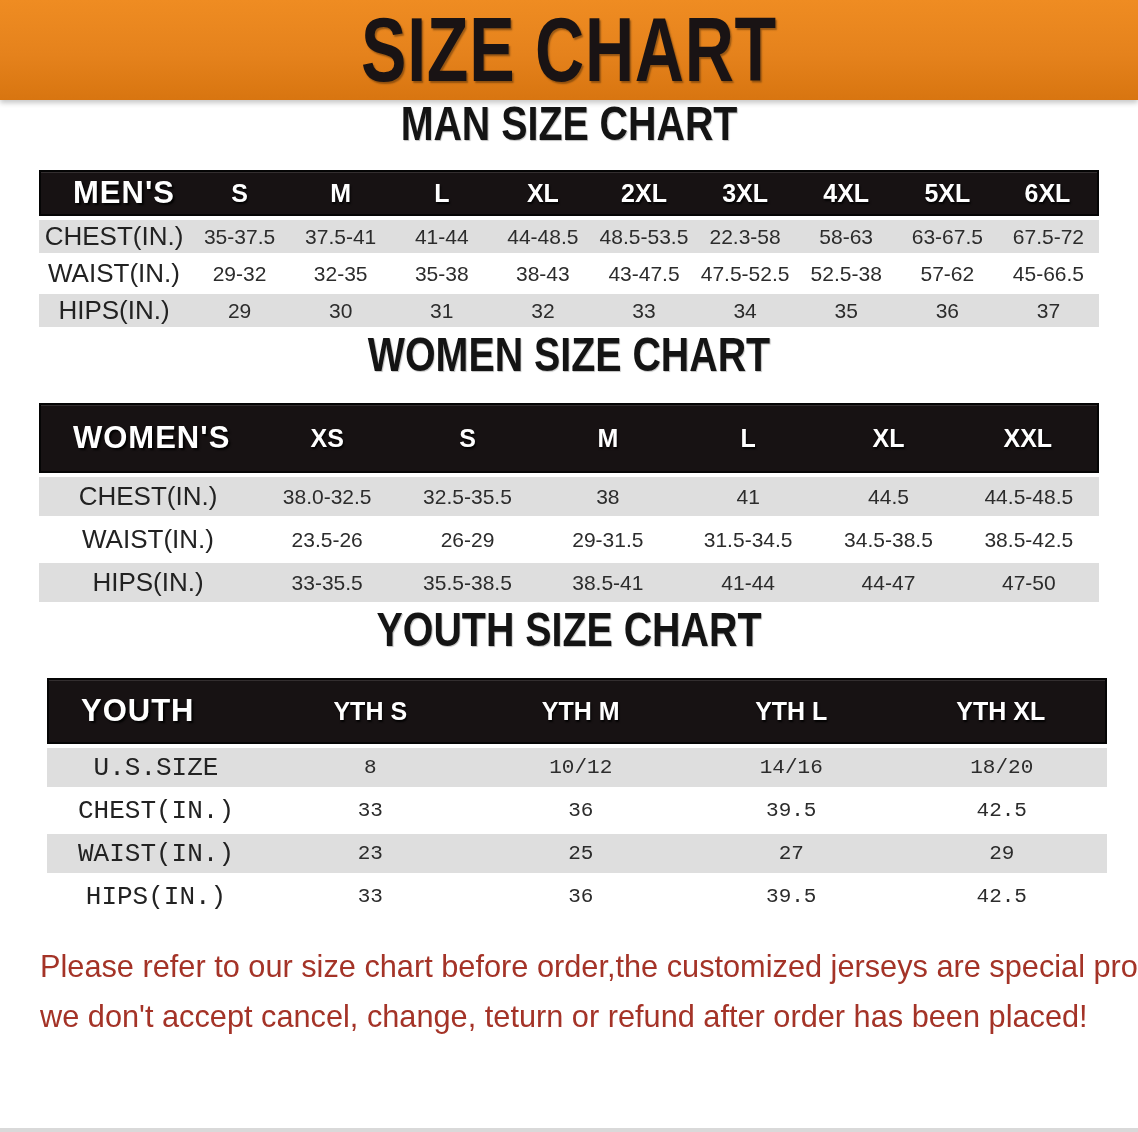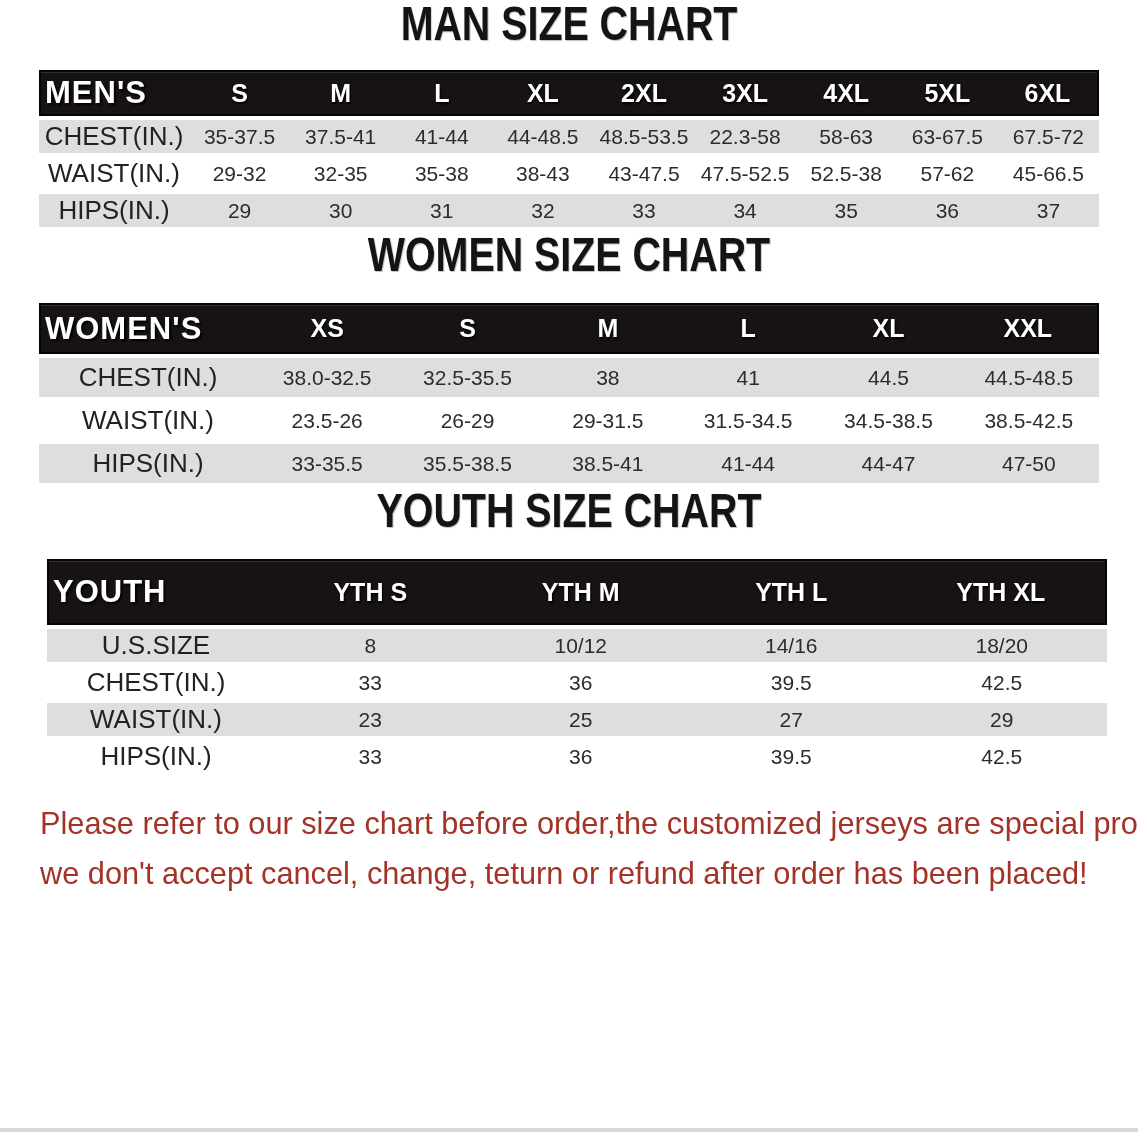--- a/index.html
+++ b/index.html
@@ -69,21 +69,21 @@
     background: #171213;
     color: #ffffff;
     border: 2px solid #050505;
     border-left: none;
     border-right: none;
     box-shadow: inset 0 1px 0 rgba(255,255,255,0.12);
   }
   table.size-table thead th.corner {
     border-left: 2px solid #050505;
     text-align: left;
-    padding-left: 4px;
+    padding-left: 32px;
     font-size: 31px;
     font-weight: bold;
     letter-spacing: 1px;
     text-shadow: 2px 2px 2px rgba(0,0,0,0.9);
   }
   table.size-table thead th.size {
     text-align: center;
     font-size: 25px;
     font-weight: bold;
     text-shadow: 1px 2px 2px rgba(0,0,0,0.9);
@@ -98,26 +98,26 @@
   }
   table.size-table tbody tr:nth-child(odd) td { background: #dedede; }
   table.size-table tbody td.rowlabel { font-size: 26px; color: #222222; }
 
   
   table.men   th.corner { width: 150px; }
   table.women th.corner { width: 218px; }
   table.youth th.corner { width: 218px; }
 
   table.men   thead th { height: 46px; }
-  table.women thead th { height: 51px; }
+  table.women thead th { height: 70px; }
   table.youth thead th { height: 66px; }
 
   table.men   tbody td { height: 31px; }
   table.women tbody td { height: 39px; }
-  table.youth tbody td { height: 33px; }
+  table.youth tbody td { height: 39px; font-family: Liberation Mono, monospace; }
 
   
   .disclaimer {
     margin: 26px 0 0 40px;
   }
   .disclaimer p {
     margin: 0 0 10px 0;
     font-size: 32px;
     line-height: 40px;
     color: #a43327;
@@ -131,20 +131,23 @@
     left: 0; bottom: 0;
     width: 100%; height: 4px;
     background: #d9d9d9;
   }
 </style>
 </head>
 <body>
 
 <div class="page">
 
+  <header class="banner">
+    <h1>SIZE CHART</h1>
+  </header>
 
   <section>
     <h2 class="section-heading heading-men">MAN SIZE CHART</h2>
     <div class="table-wrap-men">
       <table class="size-table men">
           <thead>
             <tr>
               <th class="corner">MEN'S</th>
               <th class="size">S</th>
               <th class="size">M</th>

